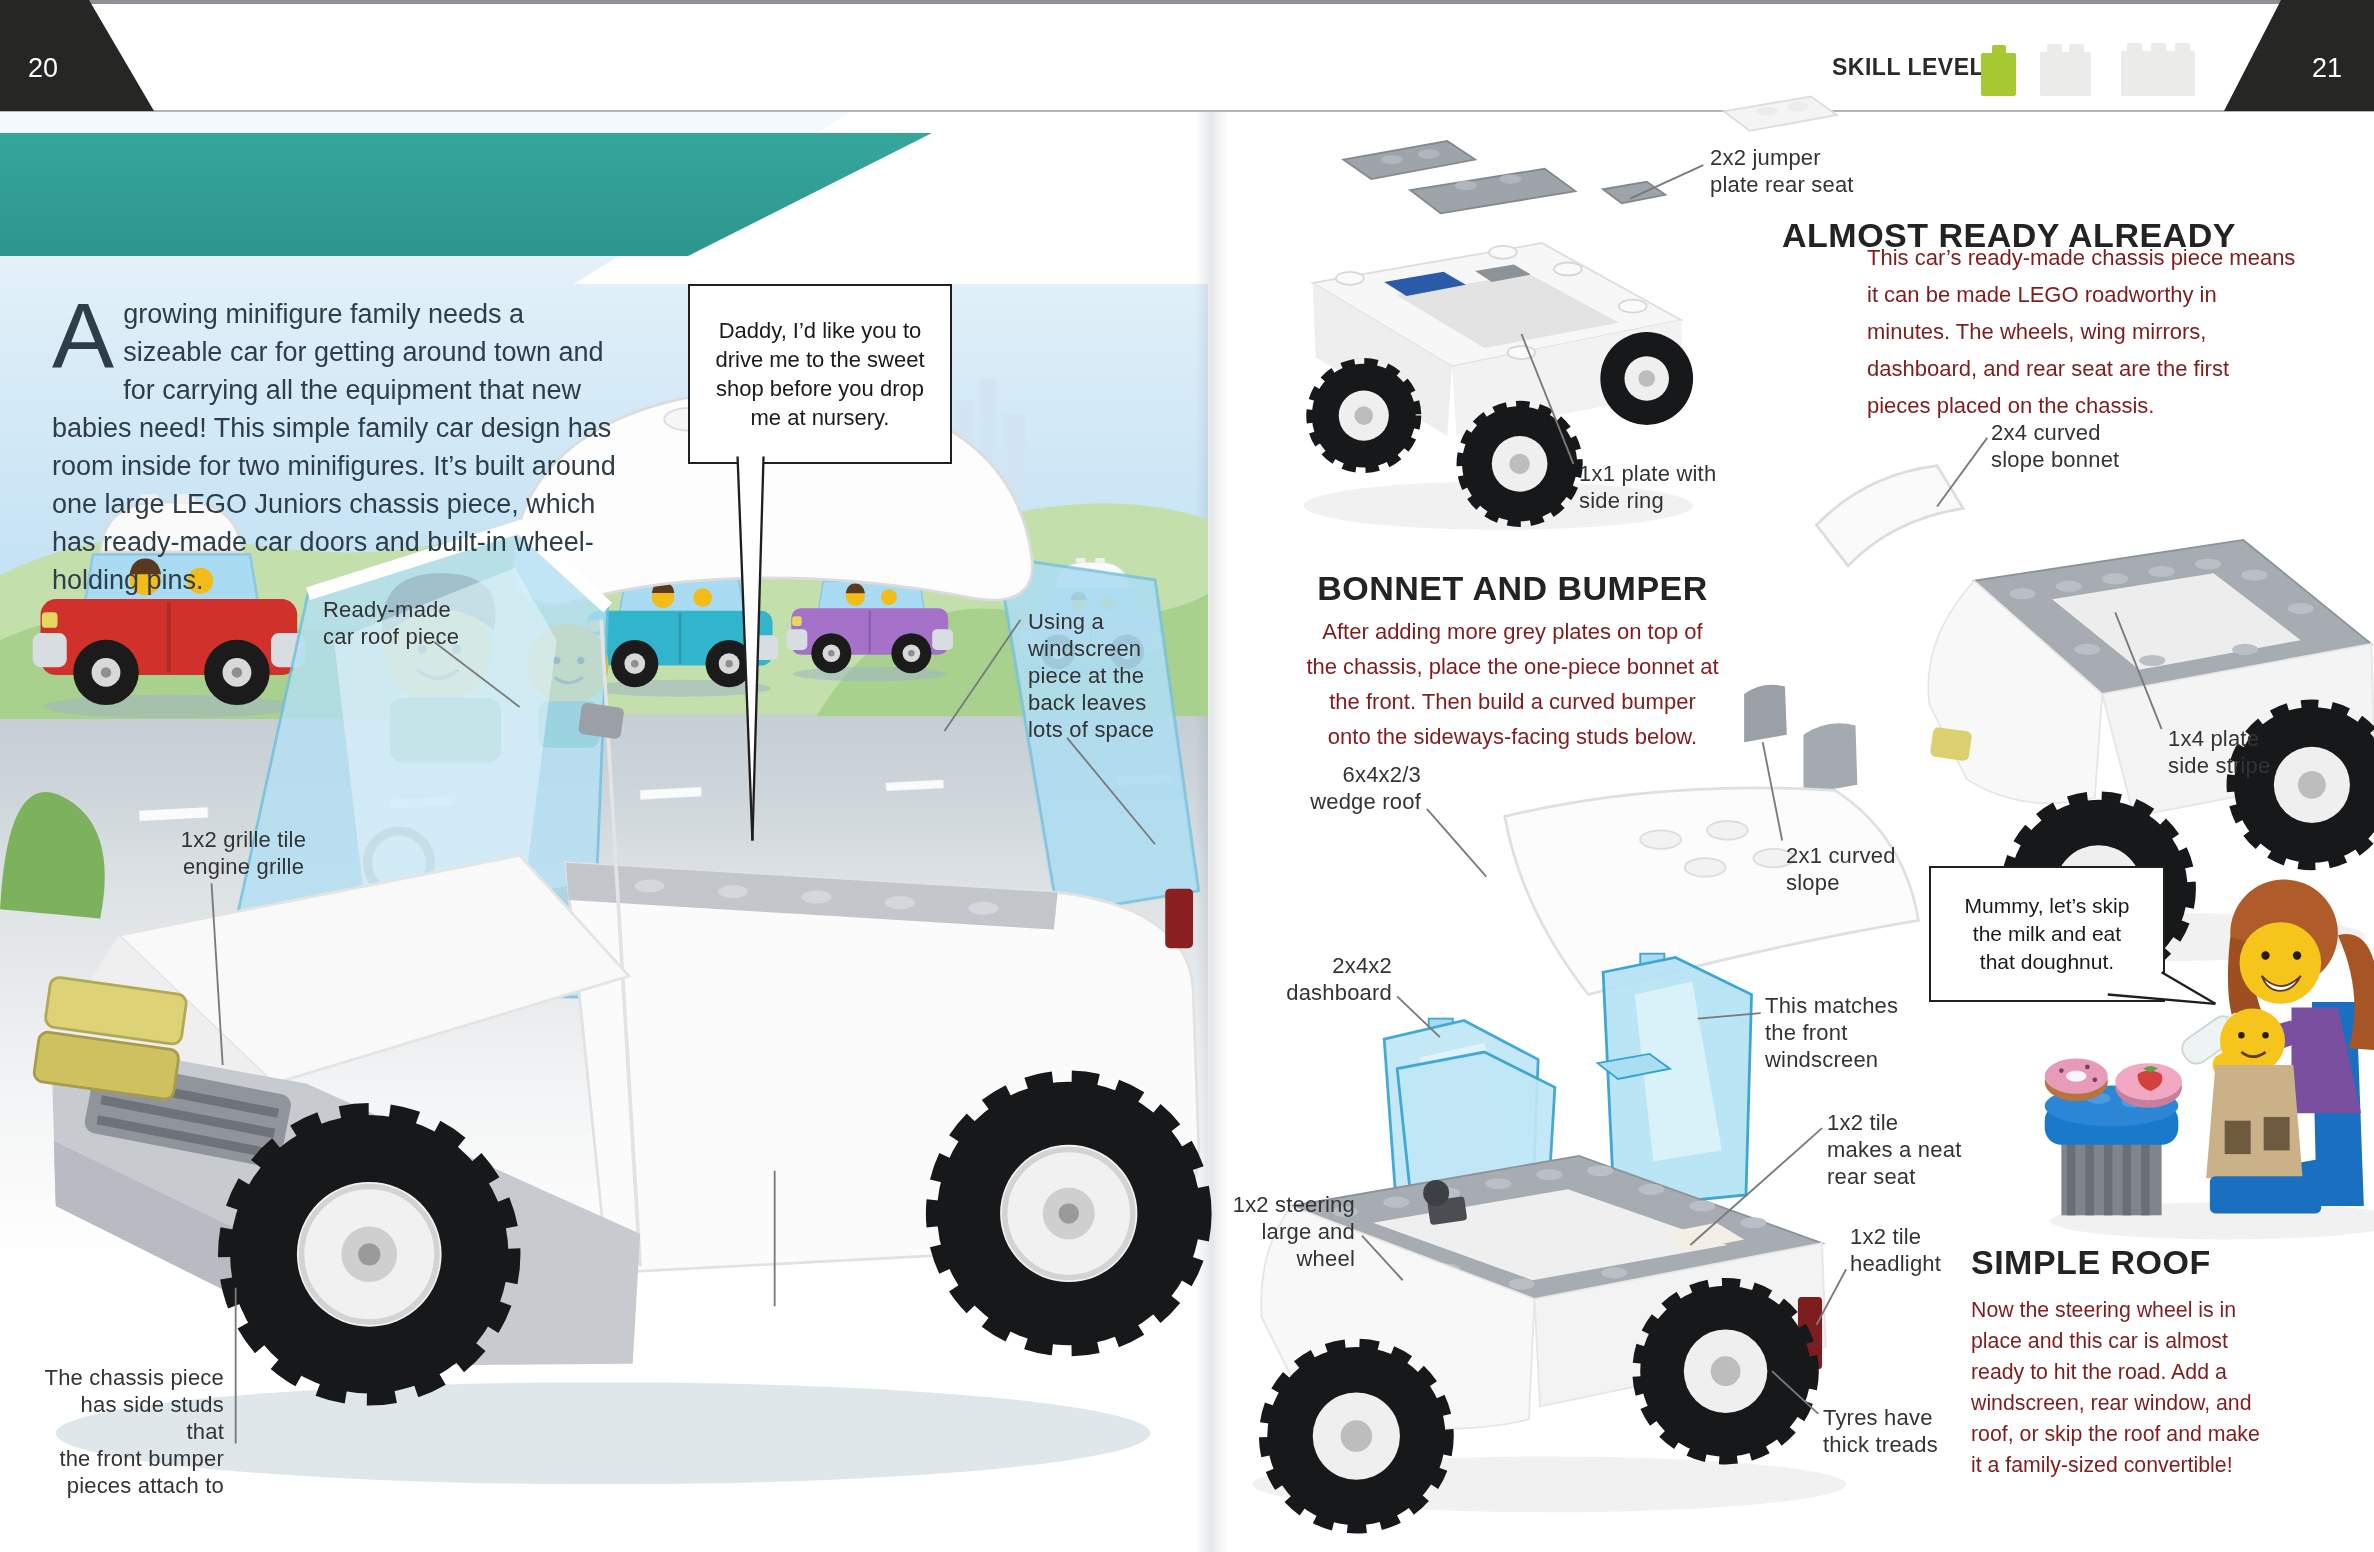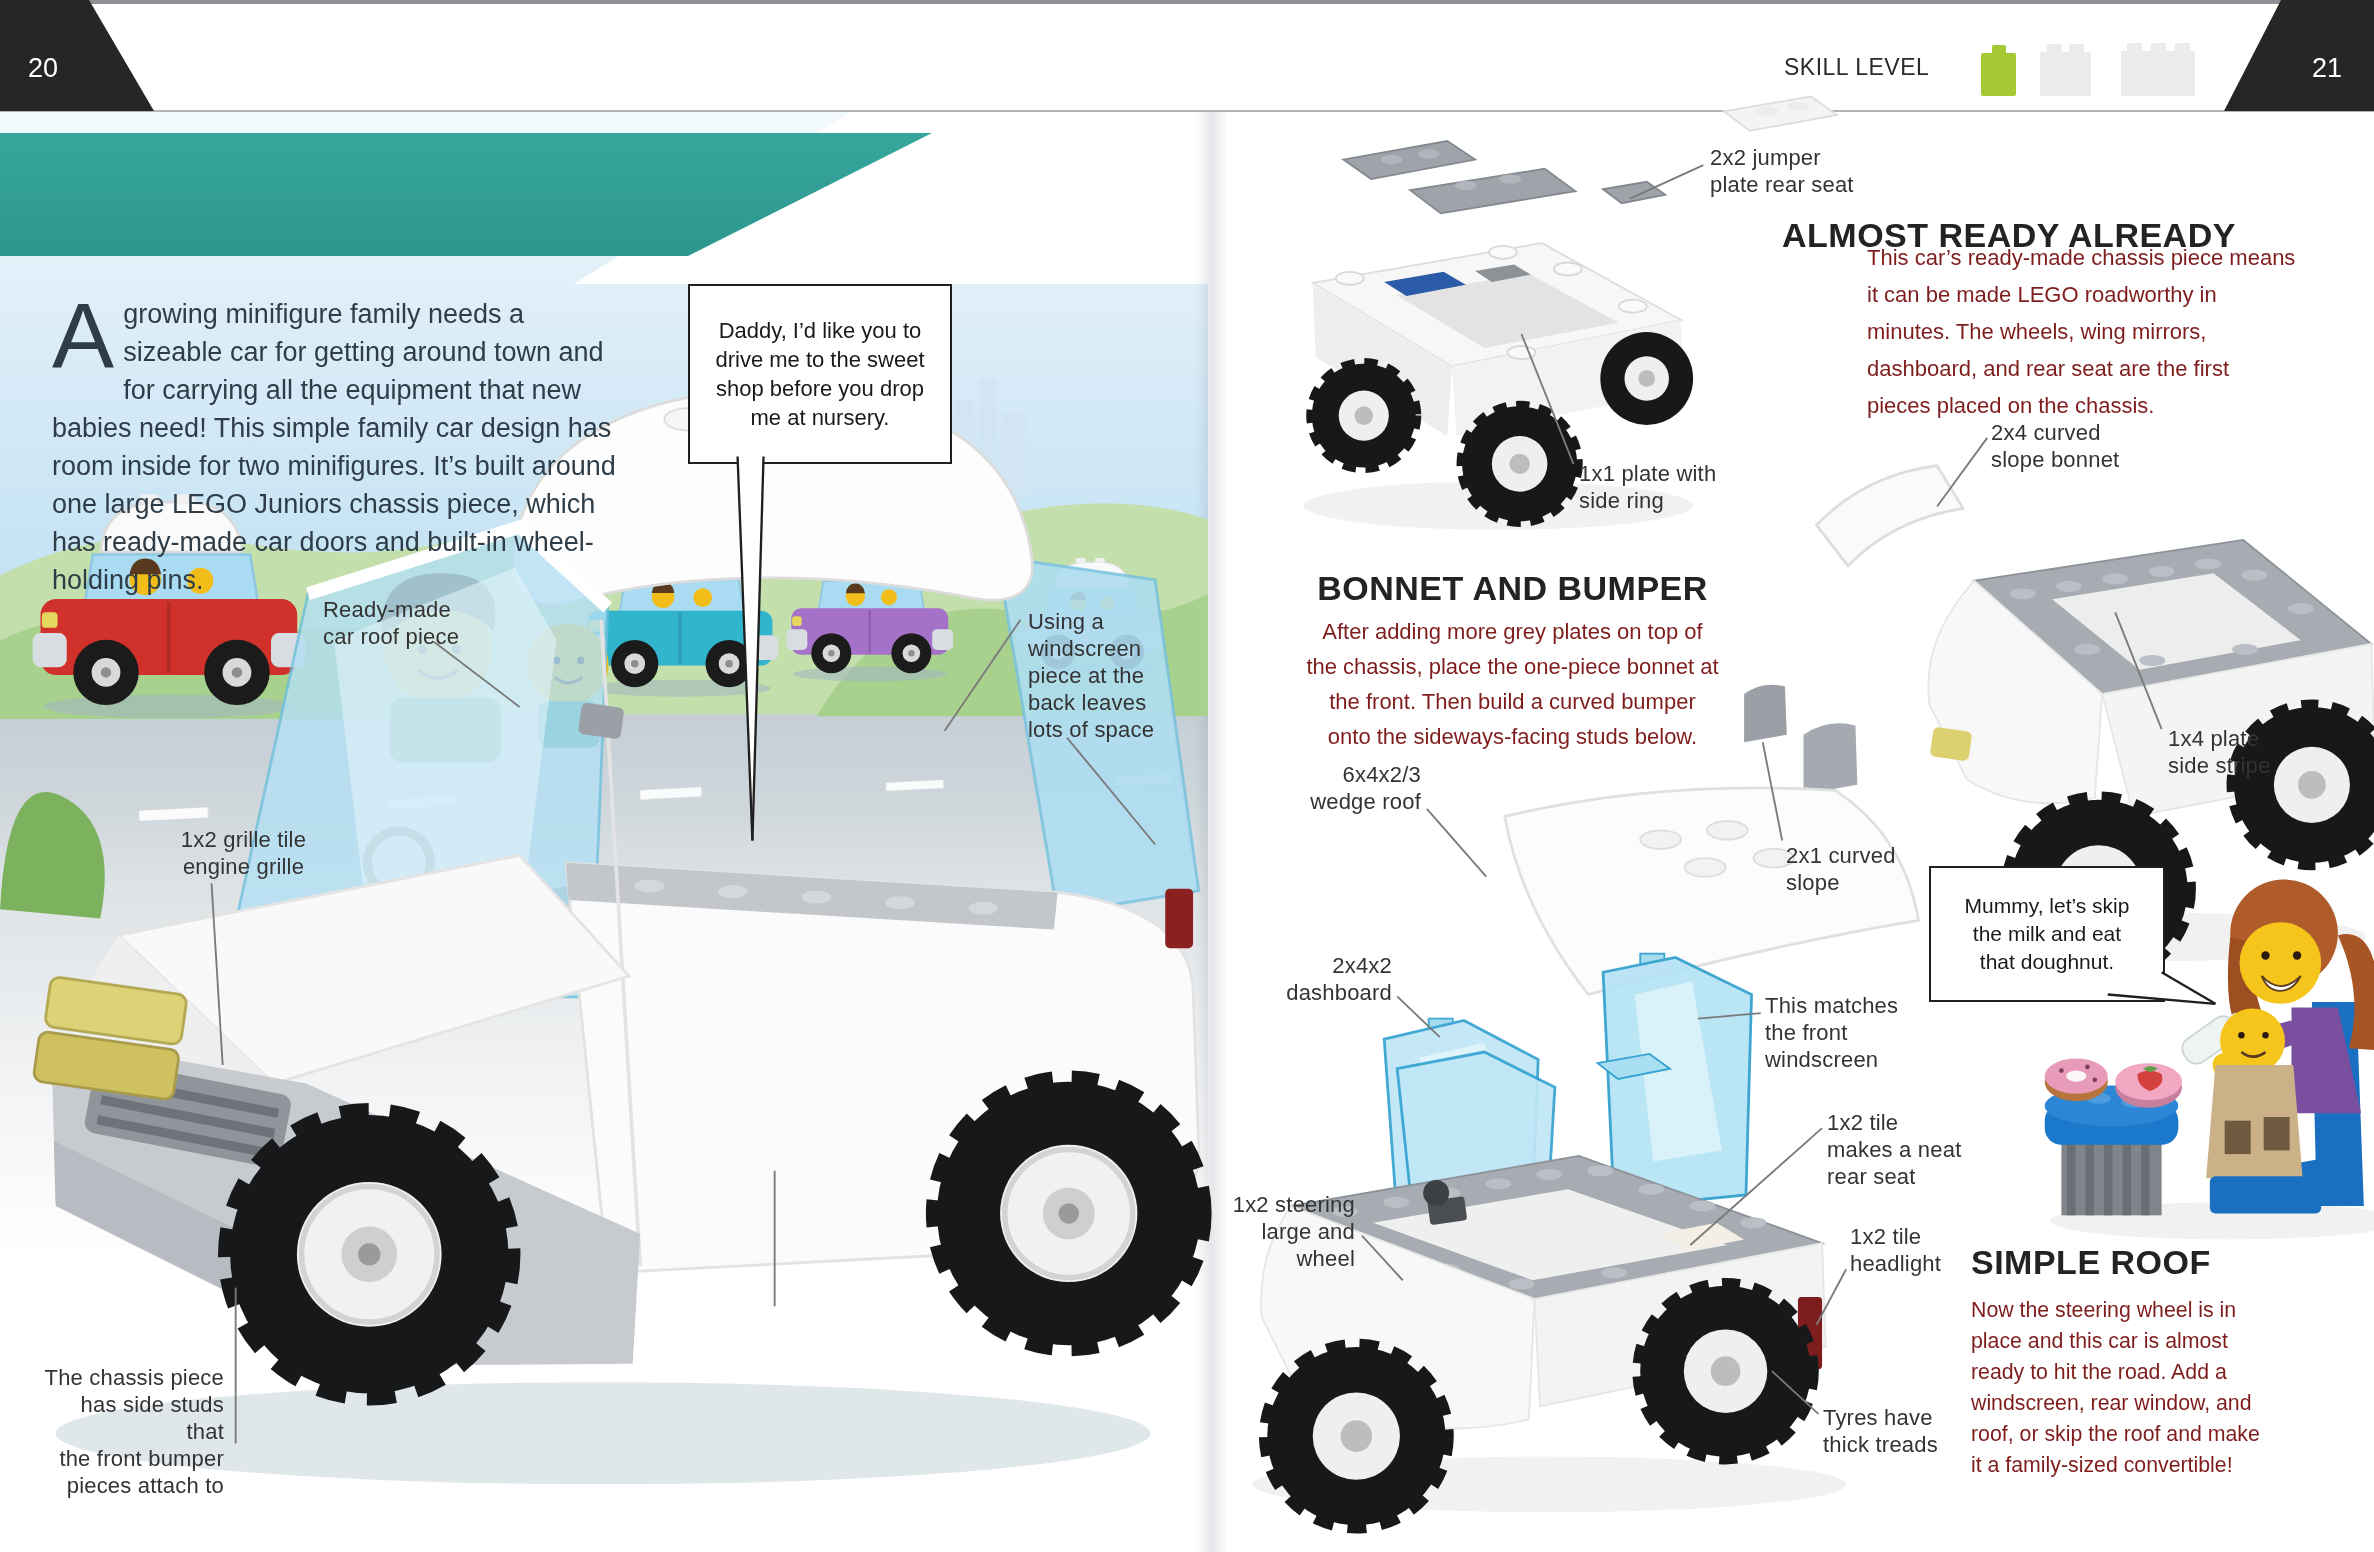--- a/index.html
+++ b/index.html
@@ -6,21 +6,21 @@
   .page{position:relative;width:2375px;height:1553px;background:#ffffff;overflow:hidden;
         font-family:"Liberation Sans",sans-serif;}
   .abs{position:absolute;}
   
   .topstrip{left:0;top:0;width:2375px;height:3.7px;background:#8e9196;z-index:6;}
   .hairline{left:0;top:110px;width:2375px;height:1.9px;background:#b3b5b8;z-index:5;}
   .trap{top:0;height:111px;background:#262625;z-index:30;}
   .trap-l{left:0;width:154px;clip-path:polygon(0 0,89px 0,154px 111px,0 111px);}
   .trap-r{left:2224px;width:150px;clip-path:polygon(57px 0,150px 0,150px 111px,0 111px);}
   .pagenum{position:absolute;color:#fff;font-size:27px;z-index:31;}
-  .skill-label{position:absolute;left:1784px;top:54px;font-weight:normal;font-size:23px;
+  .skill-label{position:absolute;left:1832px;top:54px;font-weight:bold;font-size:23px;
                letter-spacing:0.5px;color:#2a2a2a;z-index:30;}
   .brick{position:absolute;z-index:30;border-radius:1.9px;}
   .stud{position:absolute;top:-8.3px;height:8.3px;border-radius:1.9px 1.9px 0 0;}
   
   .sky{left:0;top:111px;width:1208px;height:1441px;z-index:1;
     background:linear-gradient(180deg,#f3fafd 0%,#dcedf8 15%,#c0e1f3 35%,#b7dcf1 39.5%,
       #c3ccd4 40%,#cdd5da 47%,#dde2e5 54%,#f3f4f5 68%,#ffffff 80%,#ffffff 100%);}
   .white-corner{left:557px;top:111px;width:654px;height:173px;background:#fff;z-index:2;
     clip-path:polygon(295px 0,654px 0,654px 173px,16.7px 173px);}
   .gutter{left:1195px;top:111px;width:33px;height:1441px;z-index:3;

